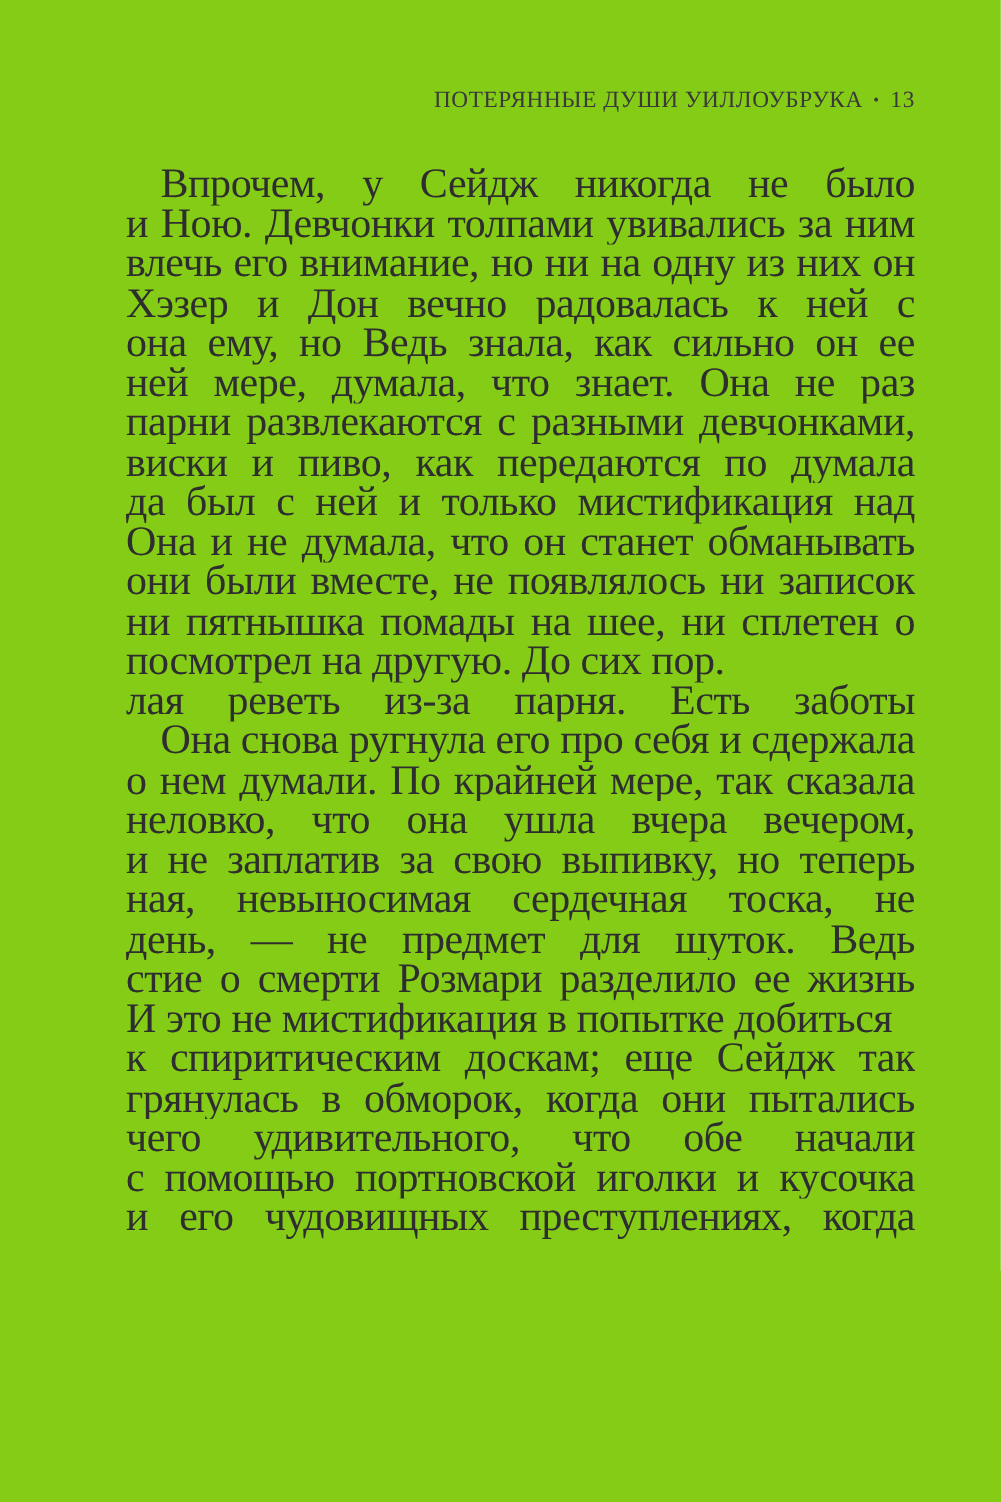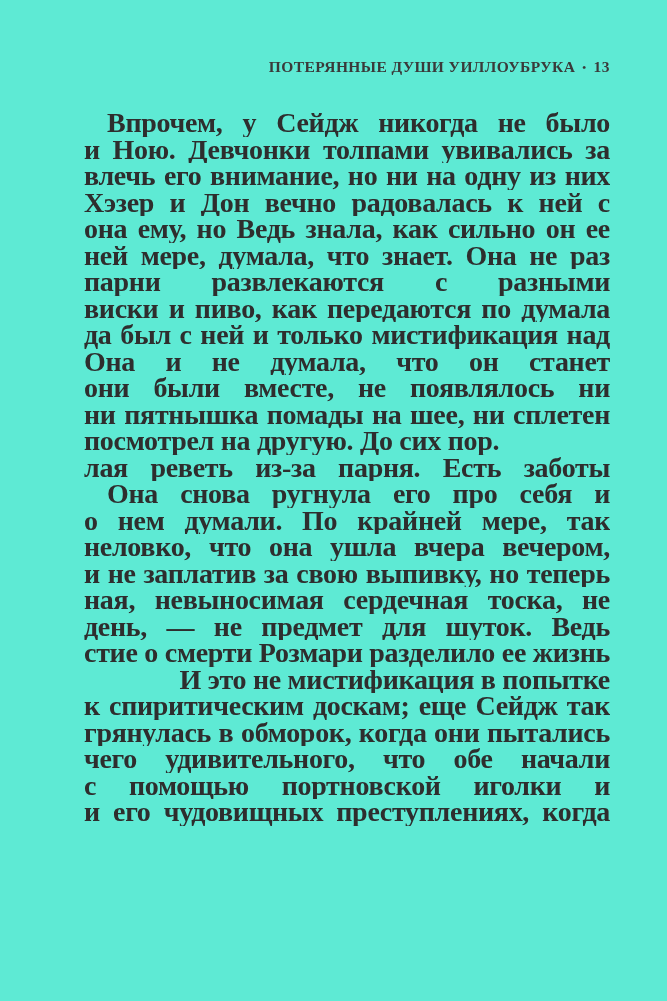--- a/index.html
+++ b/index.html
@@ -10,22 +10,21 @@
     width: 667px;
     height: 1001px;
     background: #ffffff;
     position: relative;
     overflow: hidden;
     font-family: "Liberation Serif", "DejaVu Serif", serif;
   }
   .page {
     position: absolute;
     inset: 0;
-    background: #5eead4;
-    font-weight: bold;
+    background: #84cc16;
   }
   
   .running-header {
     position: absolute;
     top: 58px;
     left: 84px;
     width: 526px;
     text-align: right;
     font-size: 15.5px;
     line-height: 17px;
@@ -58,21 +57,21 @@
     overflow: hidden;
     text-align: justify;
     text-align-last: justify;
     text-justify: inter-word;
     white-space: normal;
   }
   .page-text .line.first {
     text-indent: 23px;
   }
   .page-text .line.para-end {
-    text-align: right;
+    text-align: left;
     text-align-last: left;
   }
 </style>
 </head>
 <body>
 
 <div class="page">
 
   <div class="running-header">
     <span>ПОТЕРЯННЫЕ ДУШИ УИЛЛОУБРУКА</span><span class="sep">•</span><span class="pageno">13</span>

